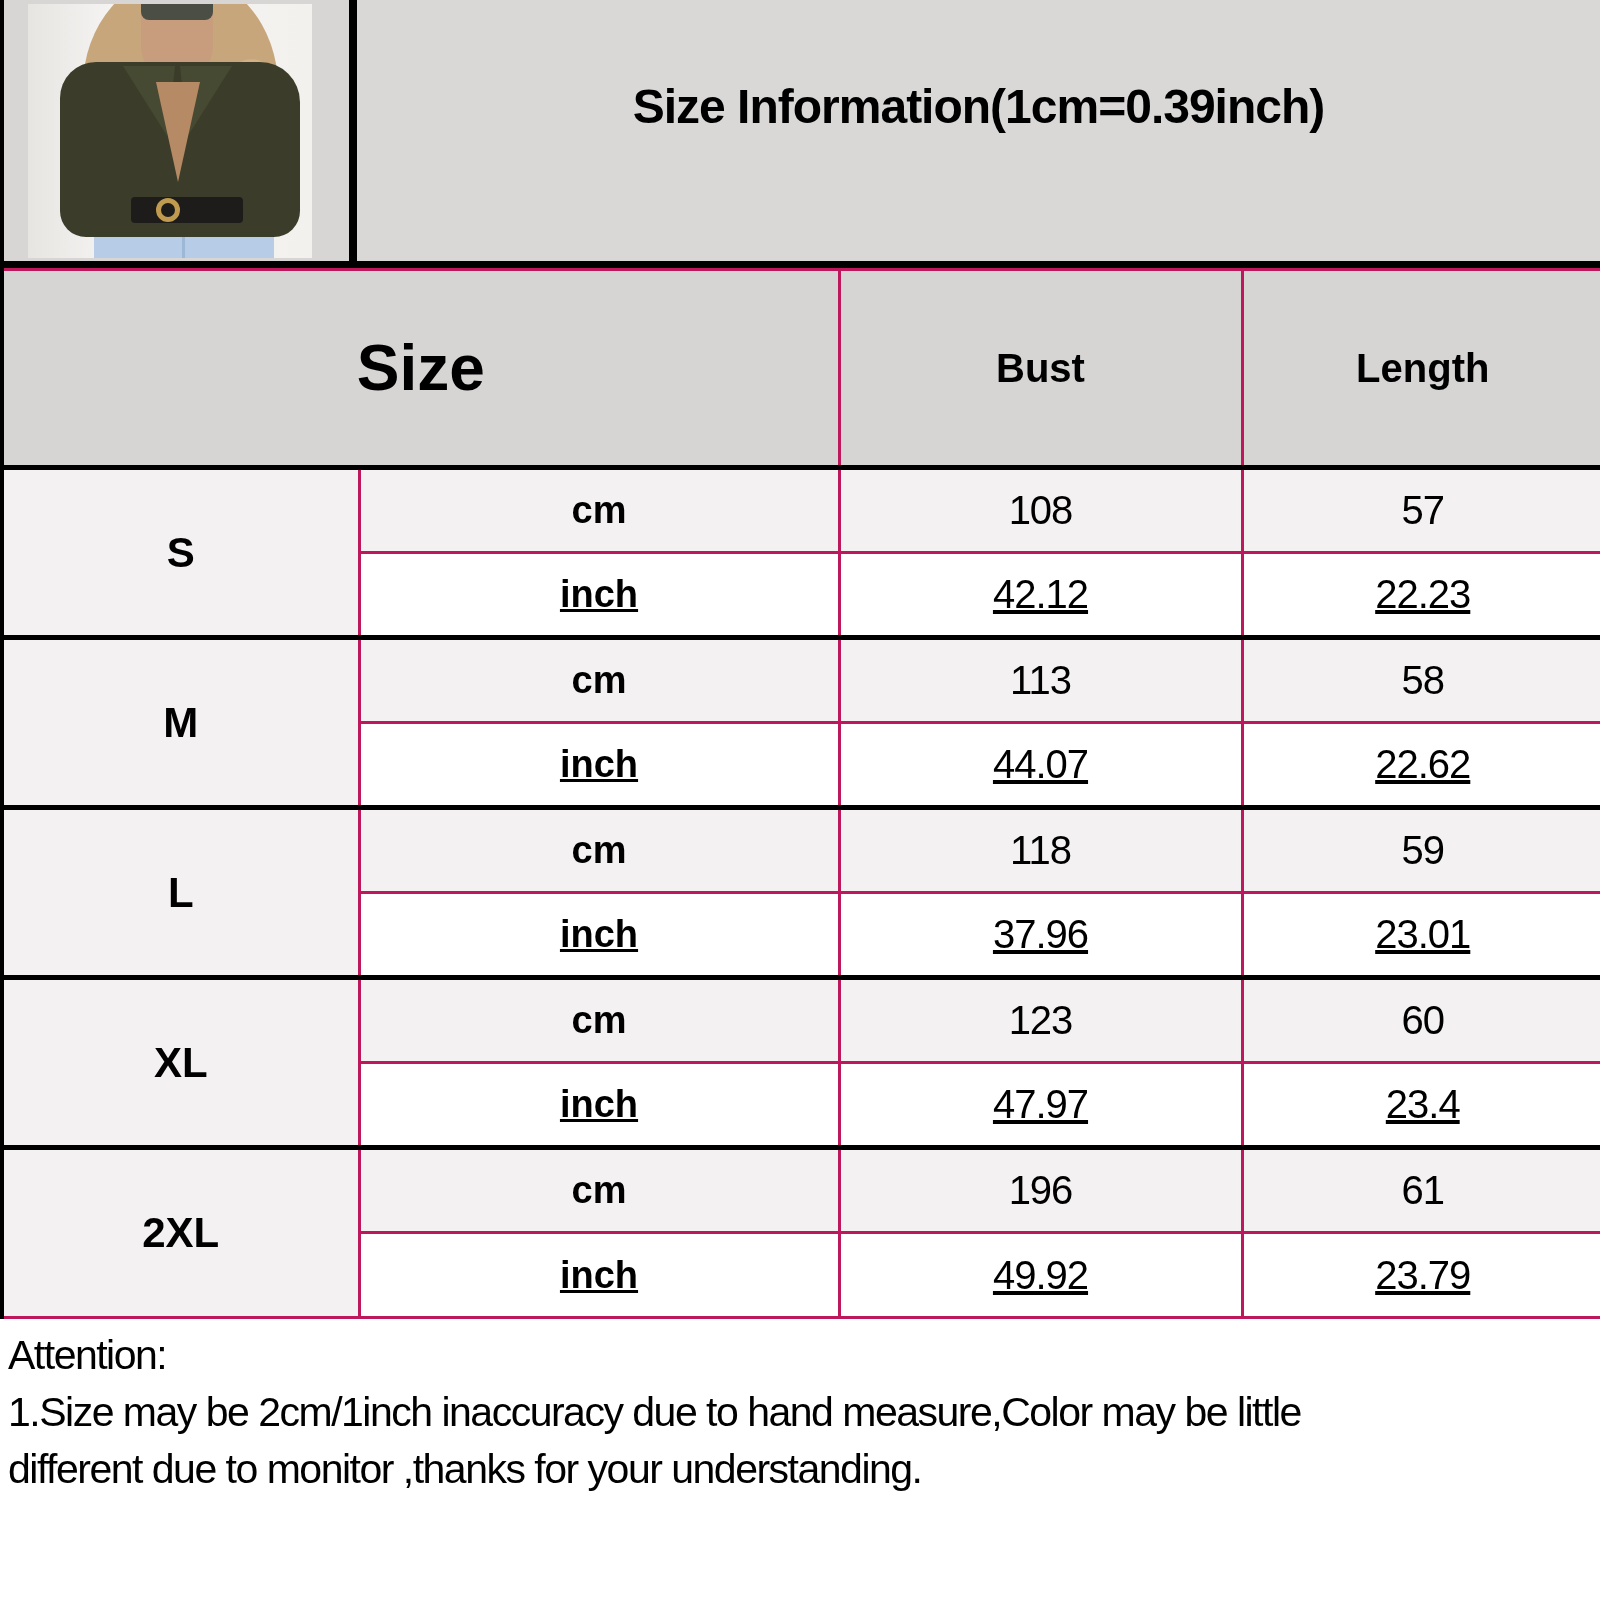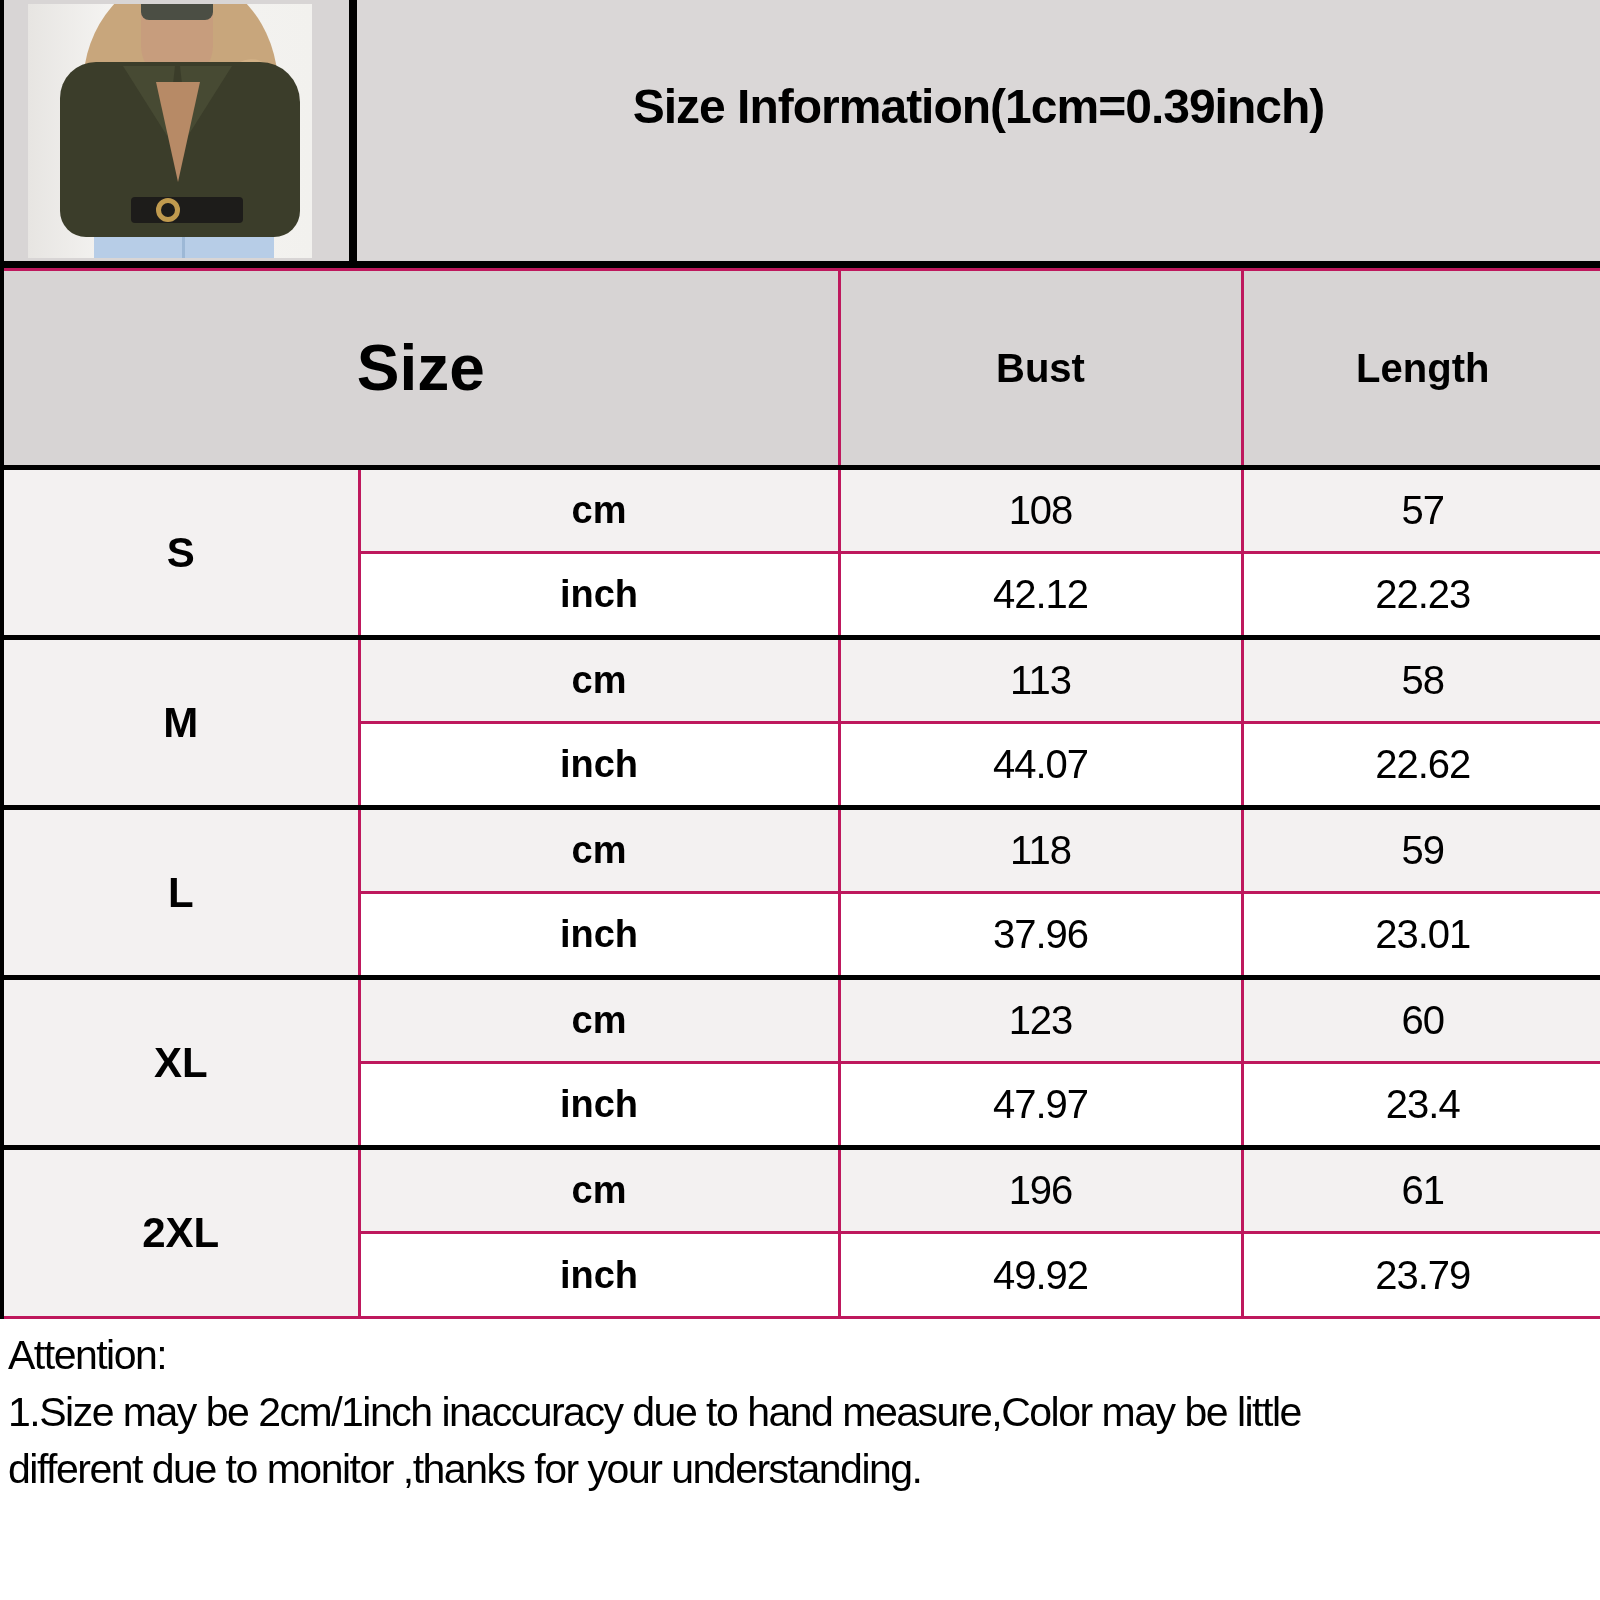--- a/index.html
+++ b/index.html
@@ -33,21 +33,21 @@
   
   table.size-table { width:1600px; border-collapse:collapse; table-layout:fixed; }
   .size-table td { border:3px solid #be185d; text-align:center; vertical-align:middle; overflow:hidden; }
   .size-table td.last { border-right:0; }
   .size-table td.first { border-left:4px solid #000; }
   tr.header-row td { background:#d7d4d4; height:198px; border-bottom:5px solid #000; }
   td.size-head { font-size:64px; font-weight:bold; }
   td.col-head { font-size:40px; font-weight:bold;margin-left:18px; }
   td.size-label { background:#bdb9bd; font-size:42px; font-weight:bold; }
   tr.cm-row td { background:#f3f1f1; height:85px; }
-  tr.inch-row td { background:#ffffff; height:85px; }
+  tr.inch-row td { background:#ffffff; height:85px;text-decoration:underline; }
   tr.group-start td { border-top:5px solid #000; }
   td.unit { font-weight:bold; font-size:38px; }
   td.val { font-size:40px; font-weight:normal; letter-spacing:-1px; }
 
   
   .notes { padding:8px 26px 0 8px; background:#fff; }
   .notes div { font-size:41px; line-height:57px; letter-spacing:-1.5px; white-space:nowrap; }
 </style>
 </head>
 <body>

